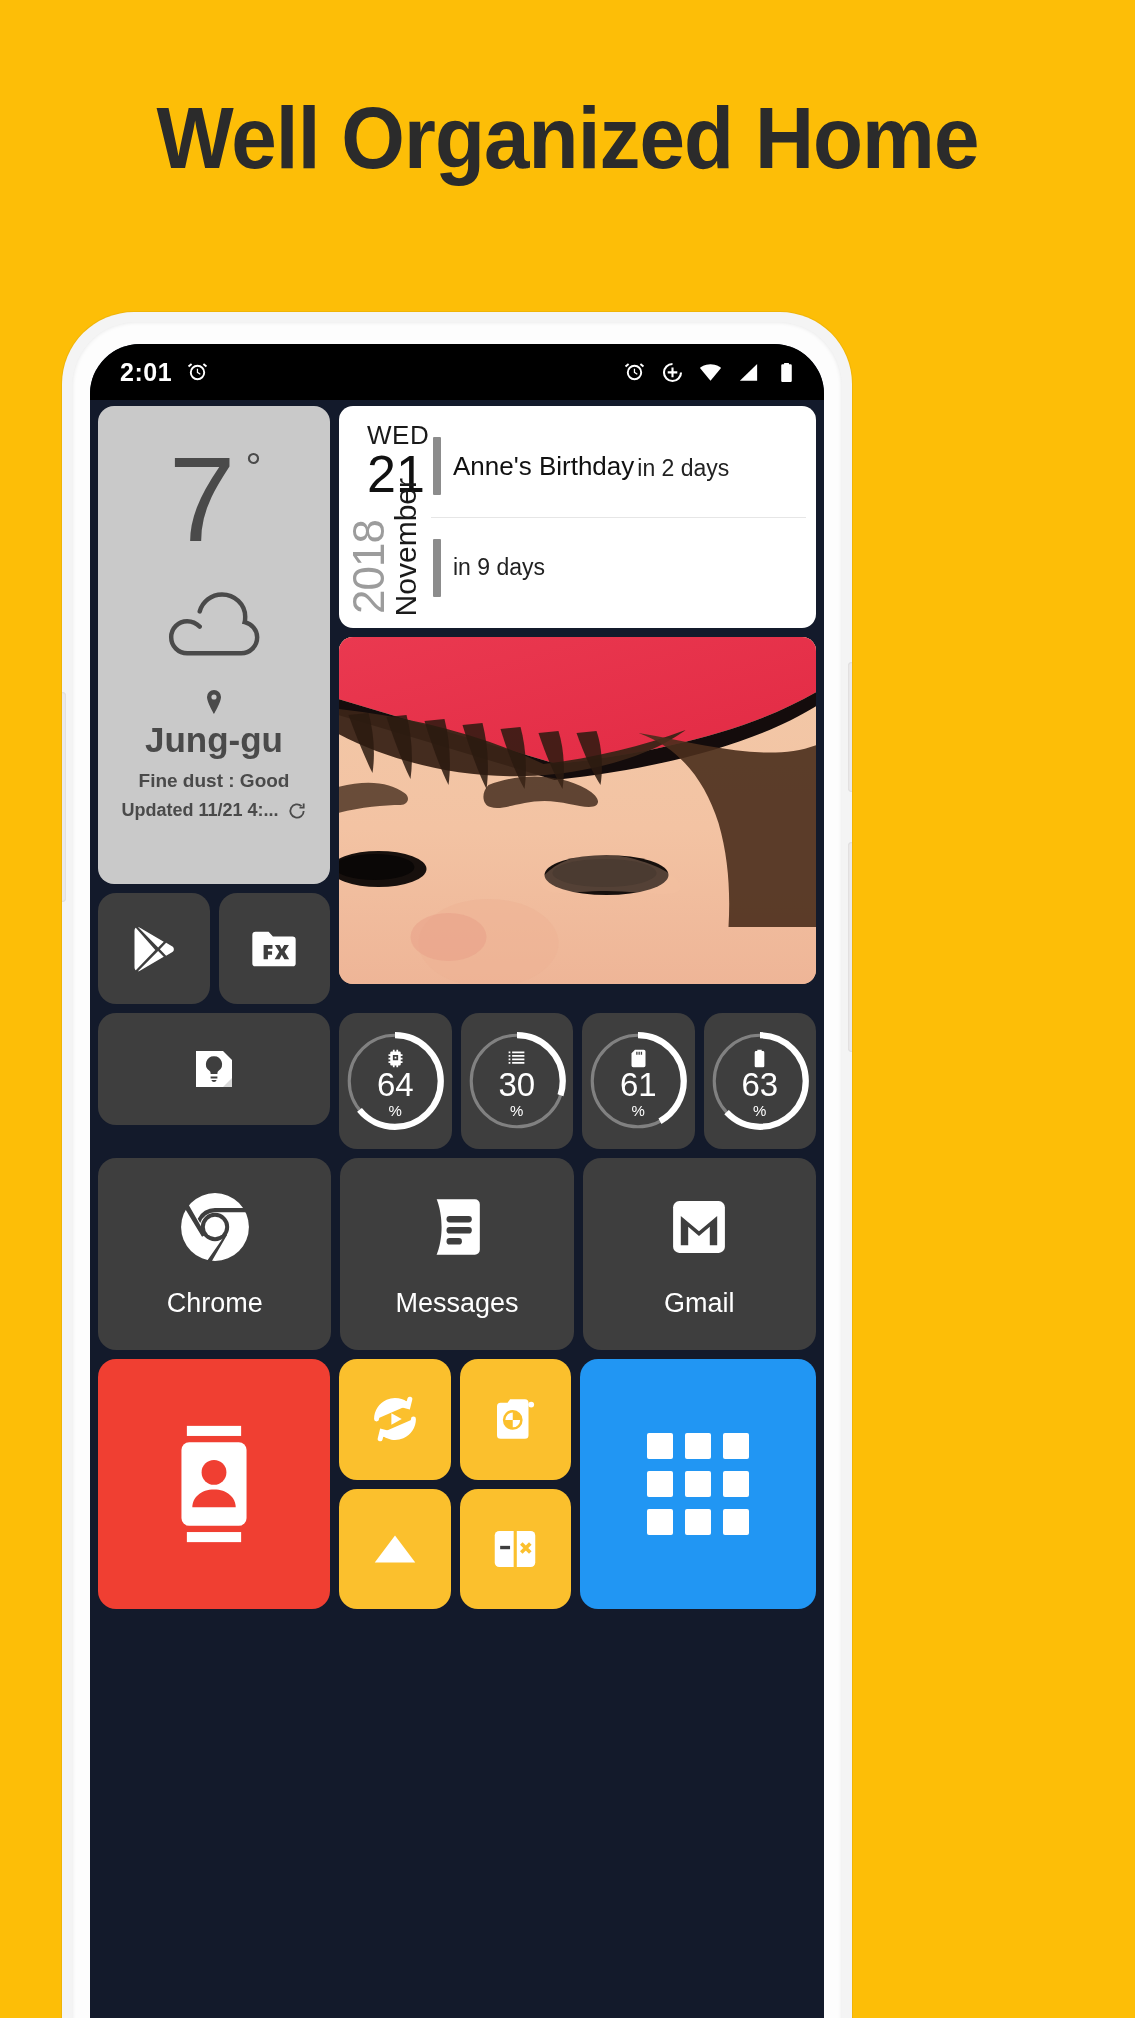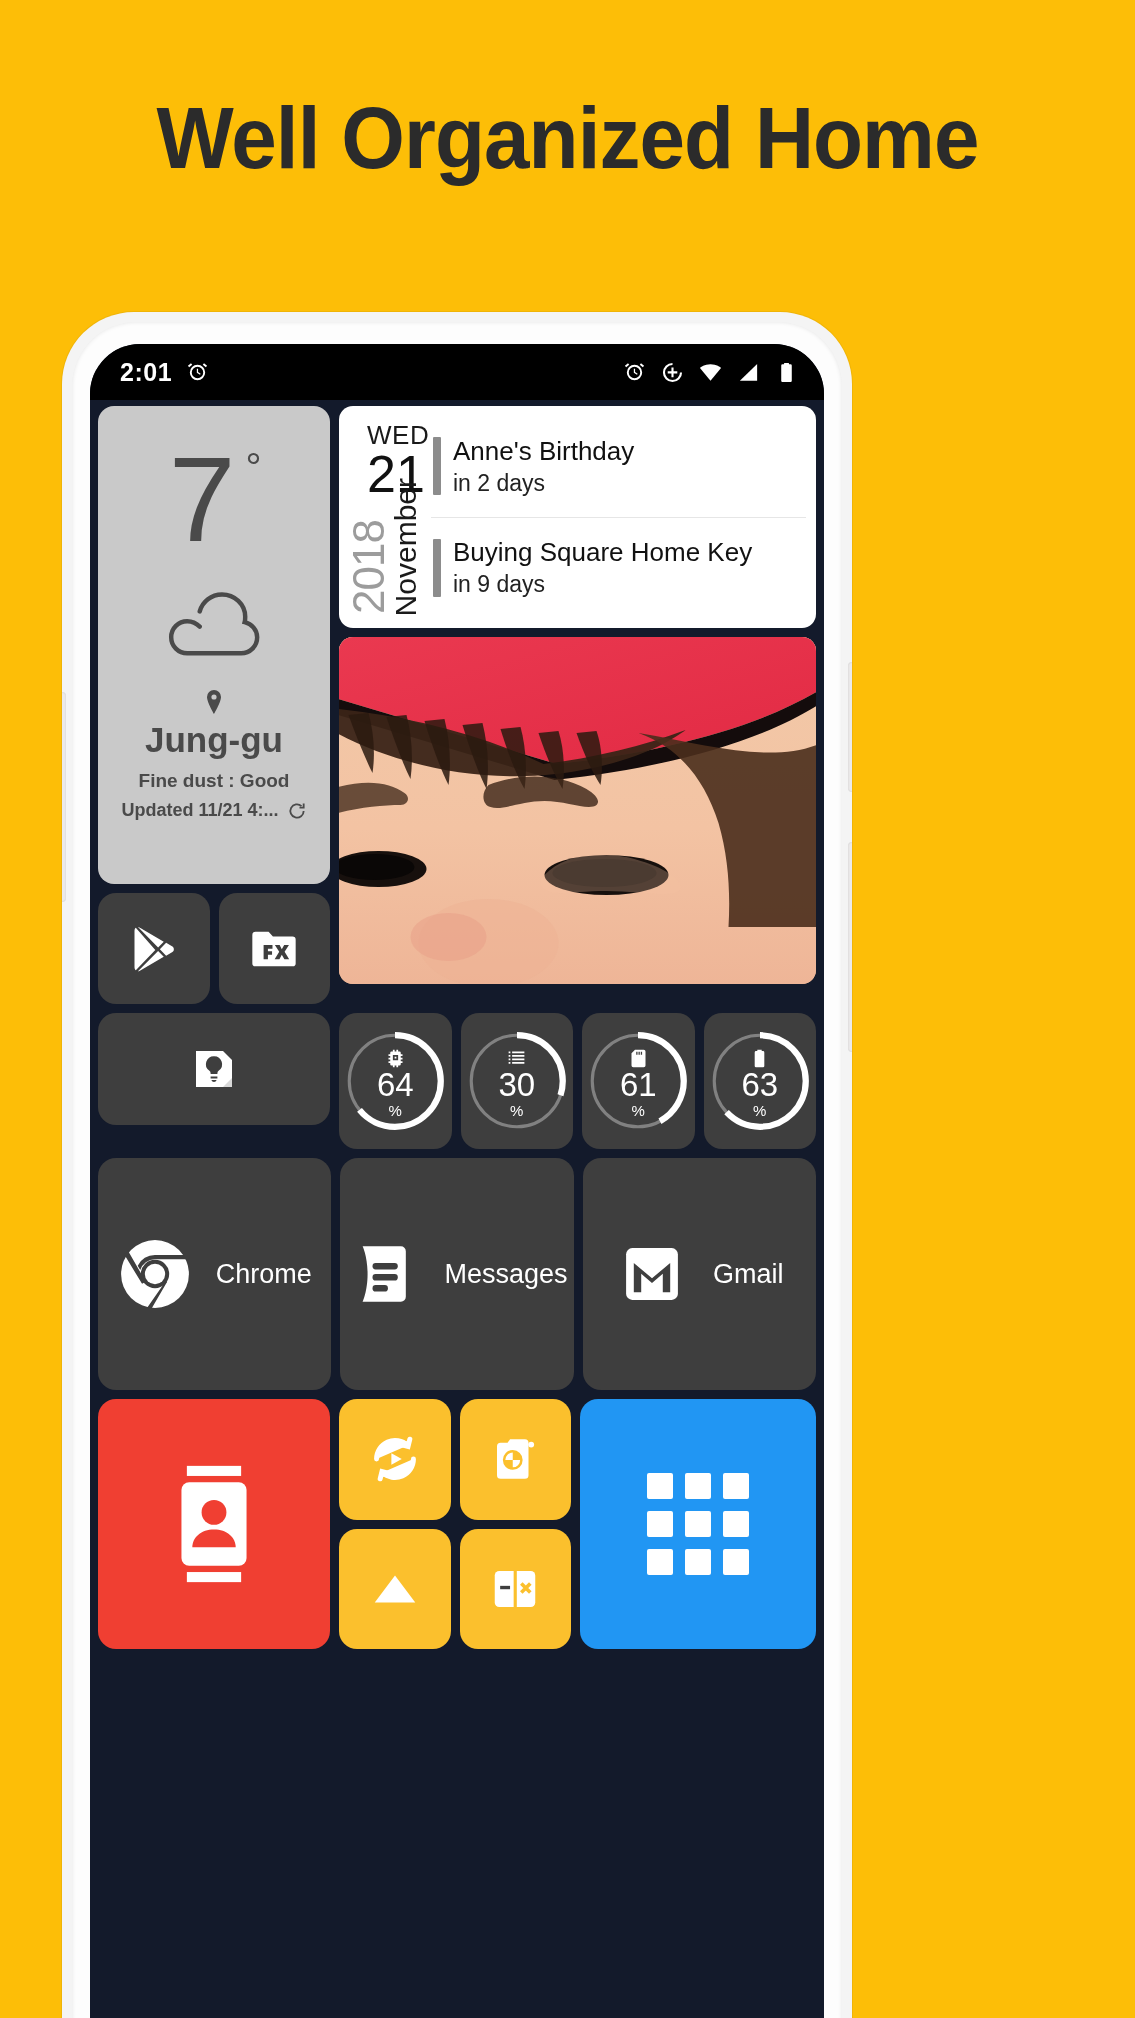--- a/index.html
+++ b/index.html
@@ -156,21 +156,21 @@
   }
   .cal-events { flex: 1; display: flex; flex-direction: column; padding-right: 10px; }
   .cal-ev {
     flex: 1;
     display: flex; align-items: center; gap: 12px;
     border-bottom: 1px solid #e6e6e6;
     padding-left: 2px;
   }
   .cal-ev:last-child { border-bottom: none; }
   .cal-bar { width: 8px; height: 58px; background: #8c8c8c; border-radius: 1px; flex-shrink: 0; }
-  .cal-txt { display: flex; flex-direction: column; gap: 3px; }
+  .cal-txt { display: flex; flex-direction: row; gap: 3px; align-items: flex-end; }
   .cal-title { font-size: 26px; color: #111; }
   .cal-sub { font-size: 23px; color: #222; }
 
   
   .photo {
     height: 347px;
     border-radius: 14px;
     overflow: hidden;
     position: relative;
     background: #e8b38d;
@@ -204,23 +204,23 @@
   .gauge svg.ring { position: absolute; inset: 0; margin: auto; width: 104px; height: 104px; }
   .g-inner { position: relative; z-index: 2; text-align: center; color: #fff; margin-top: 4px; }
   .g-ico { height: 22px; margin-bottom: -2px; }
   .g-ico svg { width: 21px; height: 21px; display: inline-block; fill: #fff; }
   .g-val { font-size: 33px; font-weight: 400; line-height: 1; }
   .g-pct { font-size: 15px; line-height: 1; margin-top: 2px; }
 
   
   .app-row { display: flex; gap: 9px; }
   .app-tile {
-    flex: 1; height: 232px;
+    flex: 1; height: 192px;
     background: #3e3e3e; border-radius: 18px;
-    display: flex; flex-direction: row;
+    display: flex; flex-direction: column;
     align-items: center; justify-content: center;
     gap: 24px;
   }
   .app-ico { width: 74px; height: 74px; }
   .app-ico svg { width: 100%; height: 100%; display:block; }
   .app-lbl { color: #fff; font-size: 27px; }
 
   
   .bottom-row { display: flex; gap: 9px; height: 250px; }
   .bt-contacts {
@@ -365,21 +365,20 @@
               <div class="cal-ev">
                 <div class="cal-bar"></div>
                 <div class="cal-txt">
                   <div class="cal-title">Anne's Birthday</div>
                   <div class="cal-sub">in 2 days</div>
                 </div>
               </div>
               <div class="cal-ev">
                 <div class="cal-bar"></div>
                 <div class="cal-txt">
-                  <div class="cal-title">Buying Square Home Key</div>
                   <div class="cal-sub">in 9 days</div>
                 </div>
               </div>
             </div>
           </div>
 
           <div class="photo">
             <svg viewBox="0 0 478 347" preserveAspectRatio="xMidYMid slice">
               <defs>
                 <linearGradient id="skin" x1="0" y1="0" x2="0" y2="1">

